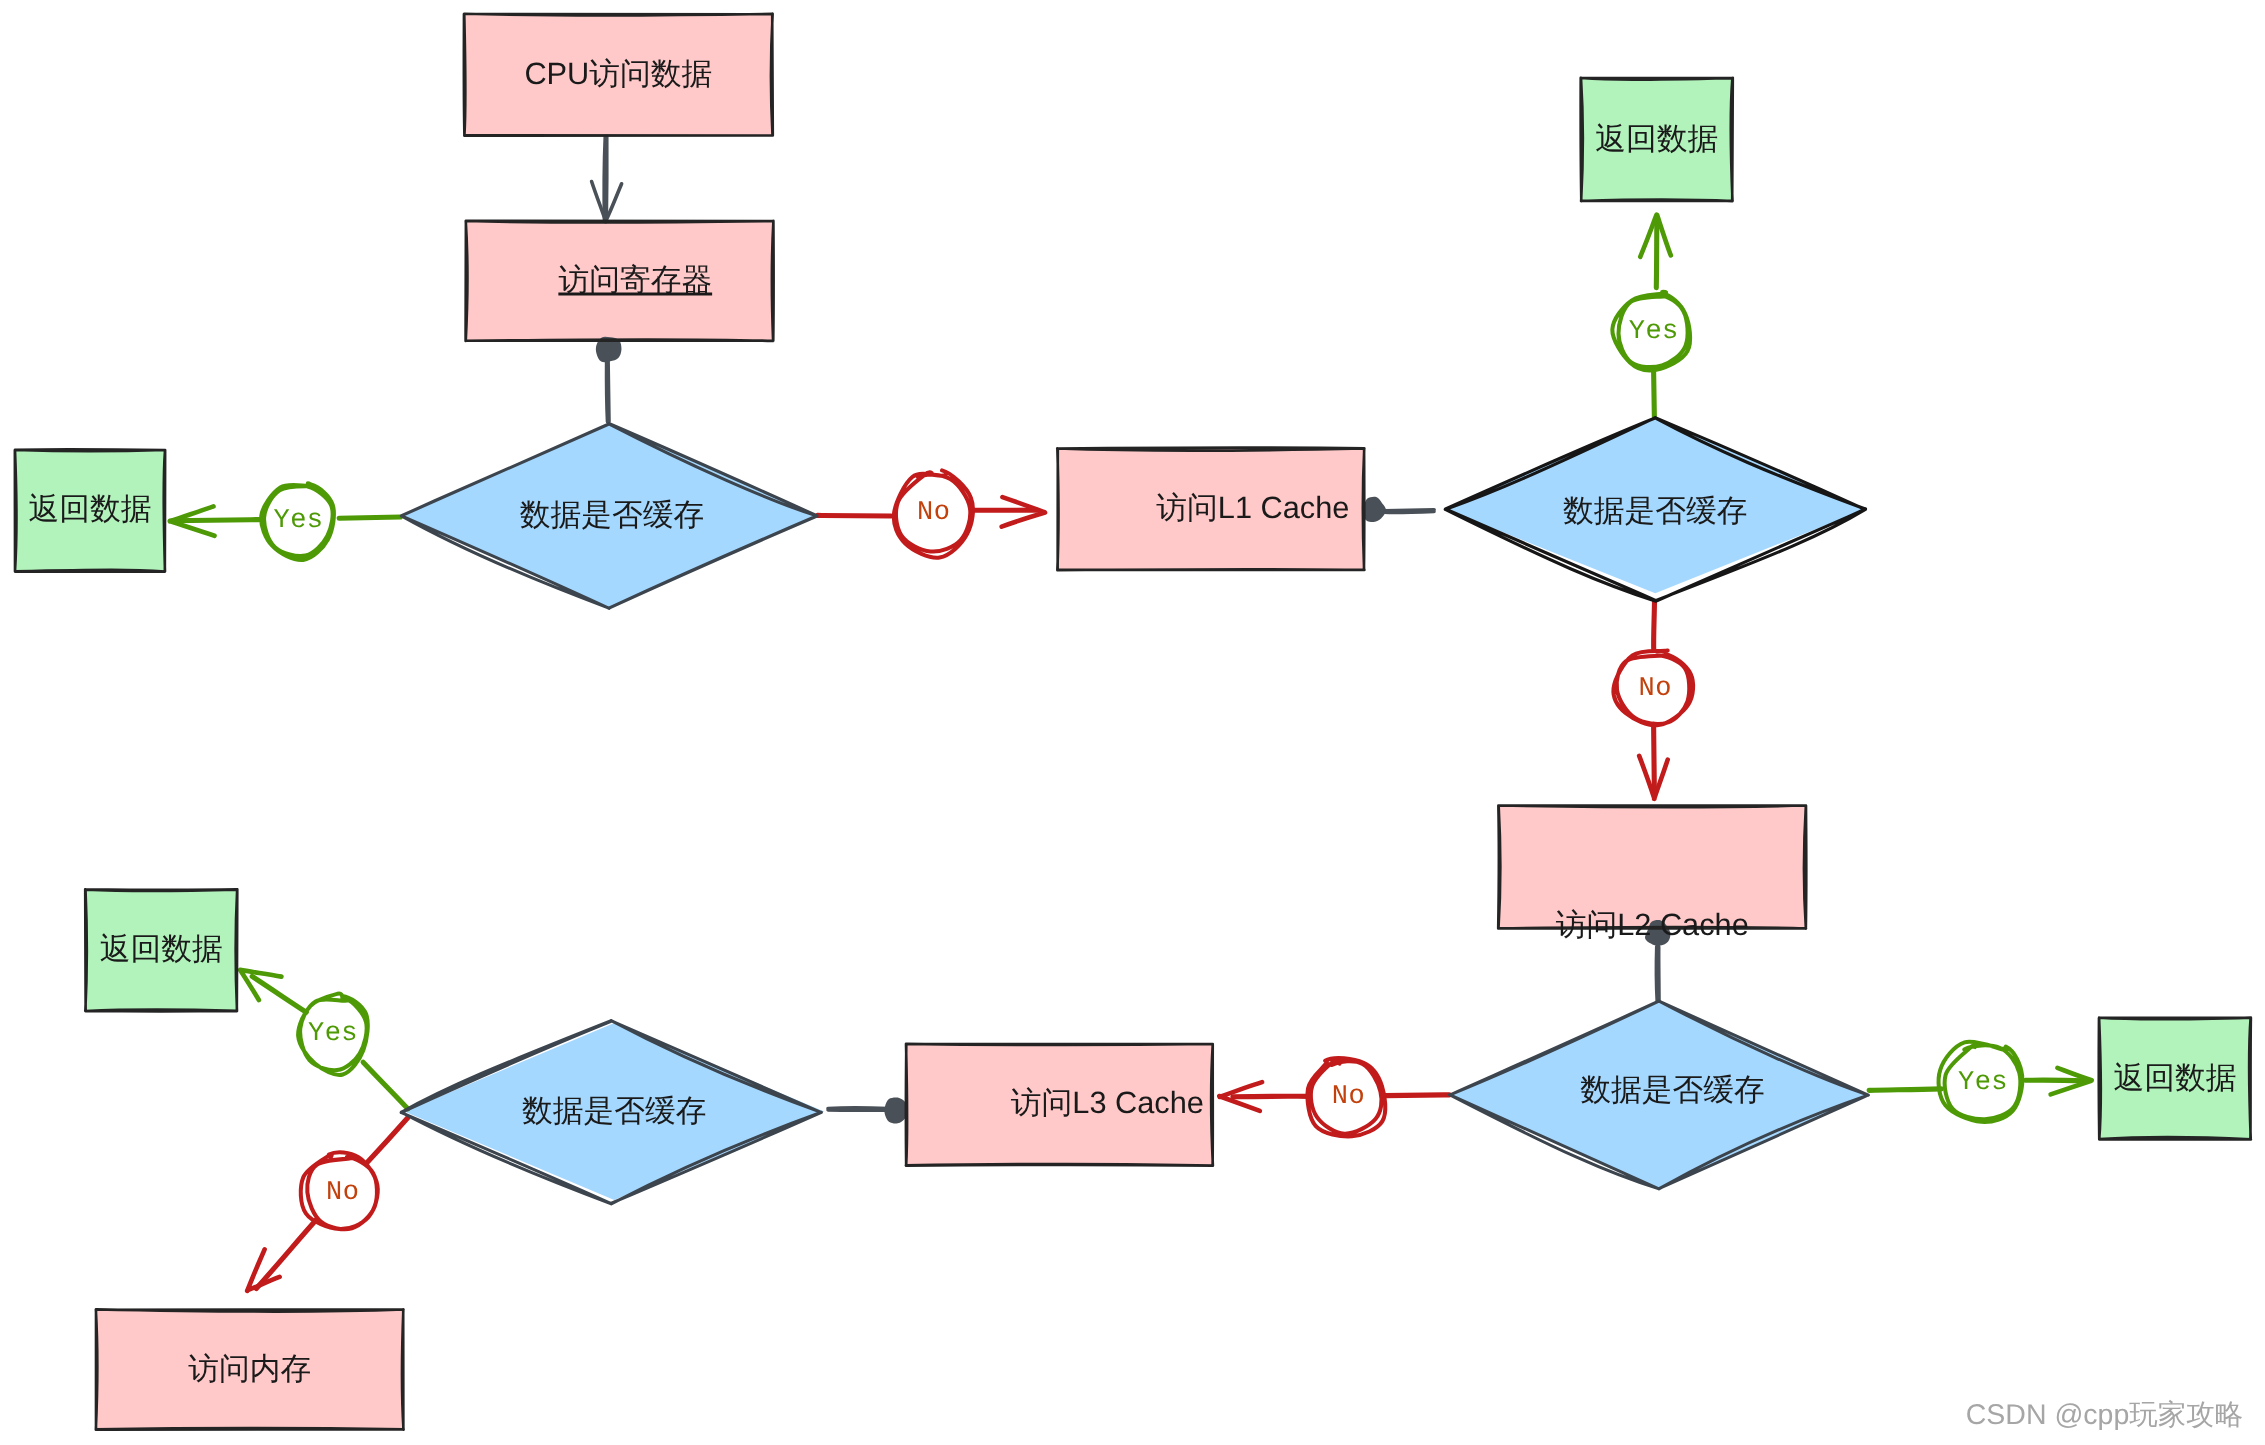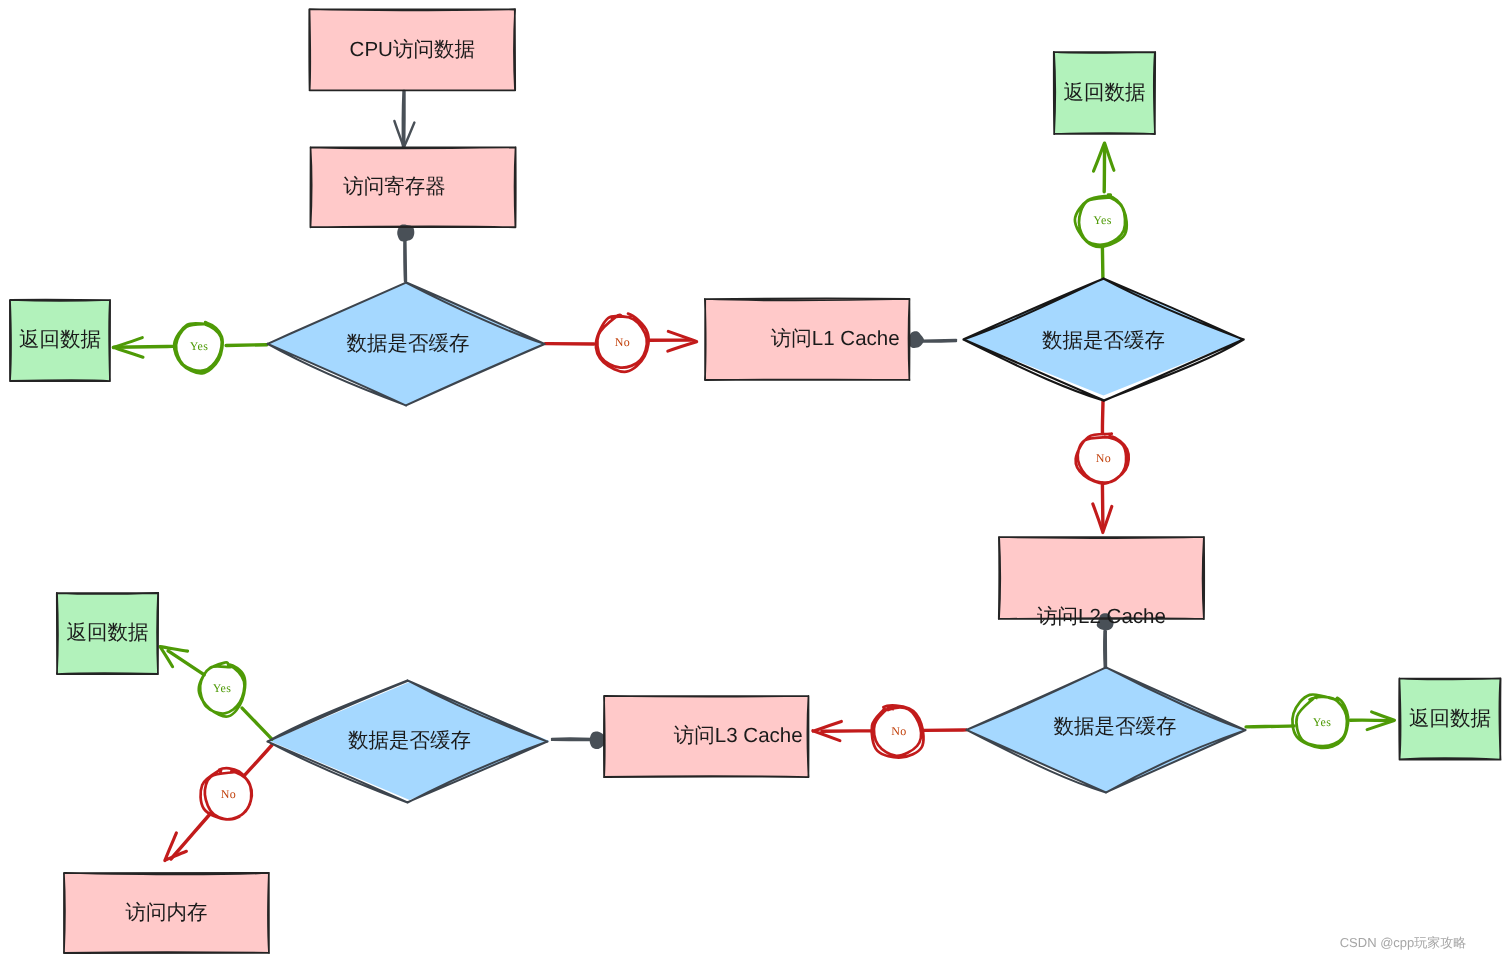--- a/index.html
+++ b/index.html
@@ -21,25 +21,25 @@
   .conn.y{stroke:#4e9a06;}
   .conn.n{stroke:#c21b1b;}
   .lblring{fill:none;stroke-width:2.7;stroke-linecap:round;stroke-linejoin:round;}
   .lblring.y{stroke:#4e9a06;}
   .lblring.n{stroke:#c21b1b;}
   .dot{fill:#495057;stroke:none;}
   .nodelabel{position:absolute;display:flex;align-items:center;justify-content:center;
      color:#1a1a1a;font-size:20.5px;line-height:1.2;white-space:nowrap;
      font-family:"Liberation Sans",sans-serif;}
   .edgelabel{position:absolute;display:flex;align-items:center;justify-content:center;
-     font-size:12px;width:44px;height:22px;font-style:normal;font-weight:400;letter-spacing:0.3px;
-     font-family:Liberation Serif, serif;}
+     font-size:18px;width:44px;height:22px;font-style:normal;font-weight:400;letter-spacing:0.3px;
+     font-family:Liberation Mono, monospace;}
   .edgelabel.y{color:#4e9a06;}
   .edgelabel.n{color:#c2410c;}
-  .watermark{position:absolute;color:#a6a6a6;font-size:13px;white-space:nowrap;
+  .watermark{position:absolute;color:#a6a6a6;font-size:19px;white-space:nowrap;
      font-family:"Liberation Sans",sans-serif;}
 </style>
 </head>
 <body>
 
 <div id="stage">
 
   <svg class="board" viewBox="0 0 1510 963">
     <g>
       <polygon class="fillshape" points="309.5,9.3 515,9.3 515,90.3 309.5,90.3" fill="#ffc9c9"></polygon>
@@ -130,21 +130,21 @@
       <path class="lblring n" d="M1104.6 436.8C1110.5 436.9 1119.8 440.4 1123.2 445.5C1126.6 450.6 1126.9 461.4 1125.0 467.5C1123.0 473.5 1117.3 479.9 1111.5 481.8C1105.7 483.6 1095.5 482.4 1090.0 478.7C1084.4 475.1 1079.0 466.4 1078.0 460.1C1077.0 453.7 1079.0 444.6 1084.0 440.8C1089.0 436.9 1103.7 437.6 1107.9 437.0C1112.1 436.3 1109.1 436.7 1109.2 437.0 M1110.2 435.9C1116.6 437.4 1124.6 443.6 1127.1 449.2C1129.7 454.8 1129.2 463.8 1125.7 469.5C1122.1 475.2 1112.7 482.4 1105.7 483.4C1098.8 484.4 1088.9 479.6 1083.9 475.5C1078.9 471.4 1075.0 465.3 1075.7 458.9C1076.4 452.5 1082.5 441.2 1088.3 437.0C1094.0 432.8 1106.6 434.4 1110.2 433.9C1113.8 433.5 1110.0 433.6 1110.0 434.4"></path>
       <path class="lblring n" d="M887.9 710.0C893.2 707.4 902.9 706.3 908.4 709.3C913.8 712.2 918.9 721.6 920.3 727.7C921.8 733.8 921.0 741.3 917.0 746.0C913.0 750.7 902.9 756.0 896.4 755.8C889.9 755.6 881.7 750.1 878.0 744.8C874.4 739.6 872.8 730.6 874.7 724.4C876.5 718.1 886.1 709.9 889.2 707.3C892.3 704.8 892.8 708.6 893.1 709.1 M883.4 707.2C889.2 703.7 902.8 705.7 909.1 708.5C915.4 711.3 919.3 717.5 921.3 724.0C923.4 730.5 924.9 741.8 921.6 747.4C918.2 753.0 908.7 756.9 901.3 757.5C893.9 758.0 882.1 756.0 877.2 750.7C872.3 745.4 871.0 732.5 872.0 725.7C873.1 718.9 881.4 712.6 883.5 709.7C885.6 706.8 884.2 708.0 884.5 708.3"></path>
       <path class="lblring y" d="M1309.5 699.7C1315.3 696.5 1327.0 695.9 1333.1 698.5C1339.2 701.1 1344.6 708.7 1346.2 715.2C1347.8 721.7 1346.7 732.4 1342.8 737.6C1339.0 742.8 1330.0 745.9 1323.2 746.2C1316.3 746.4 1306.1 744.2 1301.8 739.3C1297.5 734.3 1295.2 723.3 1297.1 716.5C1299.0 709.8 1310.0 701.8 1313.2 698.7C1316.5 695.6 1316.3 697.7 1316.7 698.0 M1337.2 697.8C1343.4 700.7 1347.3 710.0 1348.1 717.2C1348.8 724.3 1346.3 735.5 1341.8 740.6C1337.3 745.7 1328.4 748.5 1320.9 747.9C1313.4 747.2 1301.4 742.5 1296.9 736.8C1292.3 731.0 1291.3 720.2 1293.5 713.3C1295.6 706.3 1302.6 697.2 1309.7 694.9C1316.8 692.7 1331.6 699.0 1335.9 699.7C1340.2 700.4 1335.8 698.8 1335.6 699.0"></path>
       <path class="lblring y" d="M230.4 665.9C235.6 667.7 242.4 675.3 244.0 681.3C245.5 687.4 243.0 696.9 239.8 702.3C236.6 707.6 230.3 712.6 224.8 713.4C219.2 714.1 210.5 711.3 206.3 706.7C202.2 702.1 199.5 692.1 200.2 685.6C200.8 679.1 205.4 670.7 210.4 667.6C215.4 664.6 226.4 667.4 230.1 667.2C233.8 667.0 232.4 666.3 232.4 666.3 M228.1 664.0C234.0 664.9 241.6 669.9 244.0 675.9C246.4 681.9 244.8 693.4 242.2 700.1C239.7 706.9 233.9 714.9 228.5 716.3C223.2 717.8 215.0 713.3 210.0 709.0C205.1 704.8 199.3 697.1 198.8 690.7C198.3 684.3 202.7 675.3 207.0 670.6C211.4 665.9 221.5 663.4 225.0 662.5C228.6 661.6 228.0 664.9 228.3 665.2"></path>
       <path class="lblring n" d="M231.2 771.4C237.0 771.9 245.6 776.5 248.7 782.0C251.8 787.5 252.1 798.1 249.8 804.3C247.4 810.4 240.6 817.1 234.6 818.8C228.6 820.5 218.9 818.4 213.9 814.4C209.0 810.4 205.4 801.0 204.9 794.7C204.4 788.5 206.1 780.4 210.9 776.7C215.7 772.9 229.6 773.0 233.6 772.2C237.6 771.4 235.0 771.9 235.0 772.0 M219.2 769.7C224.5 767.0 233.6 768.1 239.0 771.5C244.4 774.9 250.5 783.6 251.6 790.2C252.7 796.9 249.9 806.5 245.6 811.4C241.3 816.2 233.1 819.8 226.1 819.4C219.2 818.9 207.9 814.6 203.9 808.9C199.9 803.1 199.6 791.4 202.2 784.9C204.8 778.5 216.6 772.3 219.6 770.2C222.6 768.1 220.4 771.7 220.3 772.0"></path>
     </g>
   </svg>
 
   <div id="labels">
       <div class="nodelabel" style="left: 309.5px; top: 9.3px; width: 205.5px; height: 81px;">CPU访问数据</div>
-      <div class="nodelabel" style="left: 292px; top: 147.3px; width: 205px; height: 80px;">访问寄存器</div>
+      <div class="nodelabel" style="left: 321px; top: 147.3px; width: 205px; height: 80px; text-decoration: underline;">访问寄存器</div>
       <div class="nodelabel" style="left: 269.5px; top: 282.5px; width: 277px; height: 123px;">数据是否缓存</div>
       <div class="nodelabel" style="left: 10px; top: 300px; width: 100px; height: 81px;">返回数据</div>
       <div class="nodelabel" style="left: 705px; top: 299px; width: 204.5px; height: 81px; margin-left: 28px;">访问L1 Cache</div>
       <div class="nodelabel" style="left: 963.5px; top: 280.5px; width: 280px; height: 122px;">数据是否缓存</div>
       <div class="nodelabel" style="left: 1054px; top: 52px; width: 101px; height: 82px;">返回数据</div>
       <div class="nodelabel" style="left: 999px; top: 537px; width: 205px; height: 82px; margin-top: 39px;">访问L2 Cache</div>
       <div class="nodelabel" style="left: 975.5px; top: 664.5px; width: 279px; height: 125px;">数据是否缓存</div>
       <div class="nodelabel" style="left: 1399.5px; top: 678.5px; width: 101px; height: 81px;">返回数据</div>
       <div class="nodelabel" style="left: 604px; top: 696px; width: 204.5px; height: 81px; padding-left: 32px;">访问L3 Cache</div>
       <div class="nodelabel" style="left: 269.5px; top: 680px; width: 280px; height: 122px;">数据是否缓存</div>

